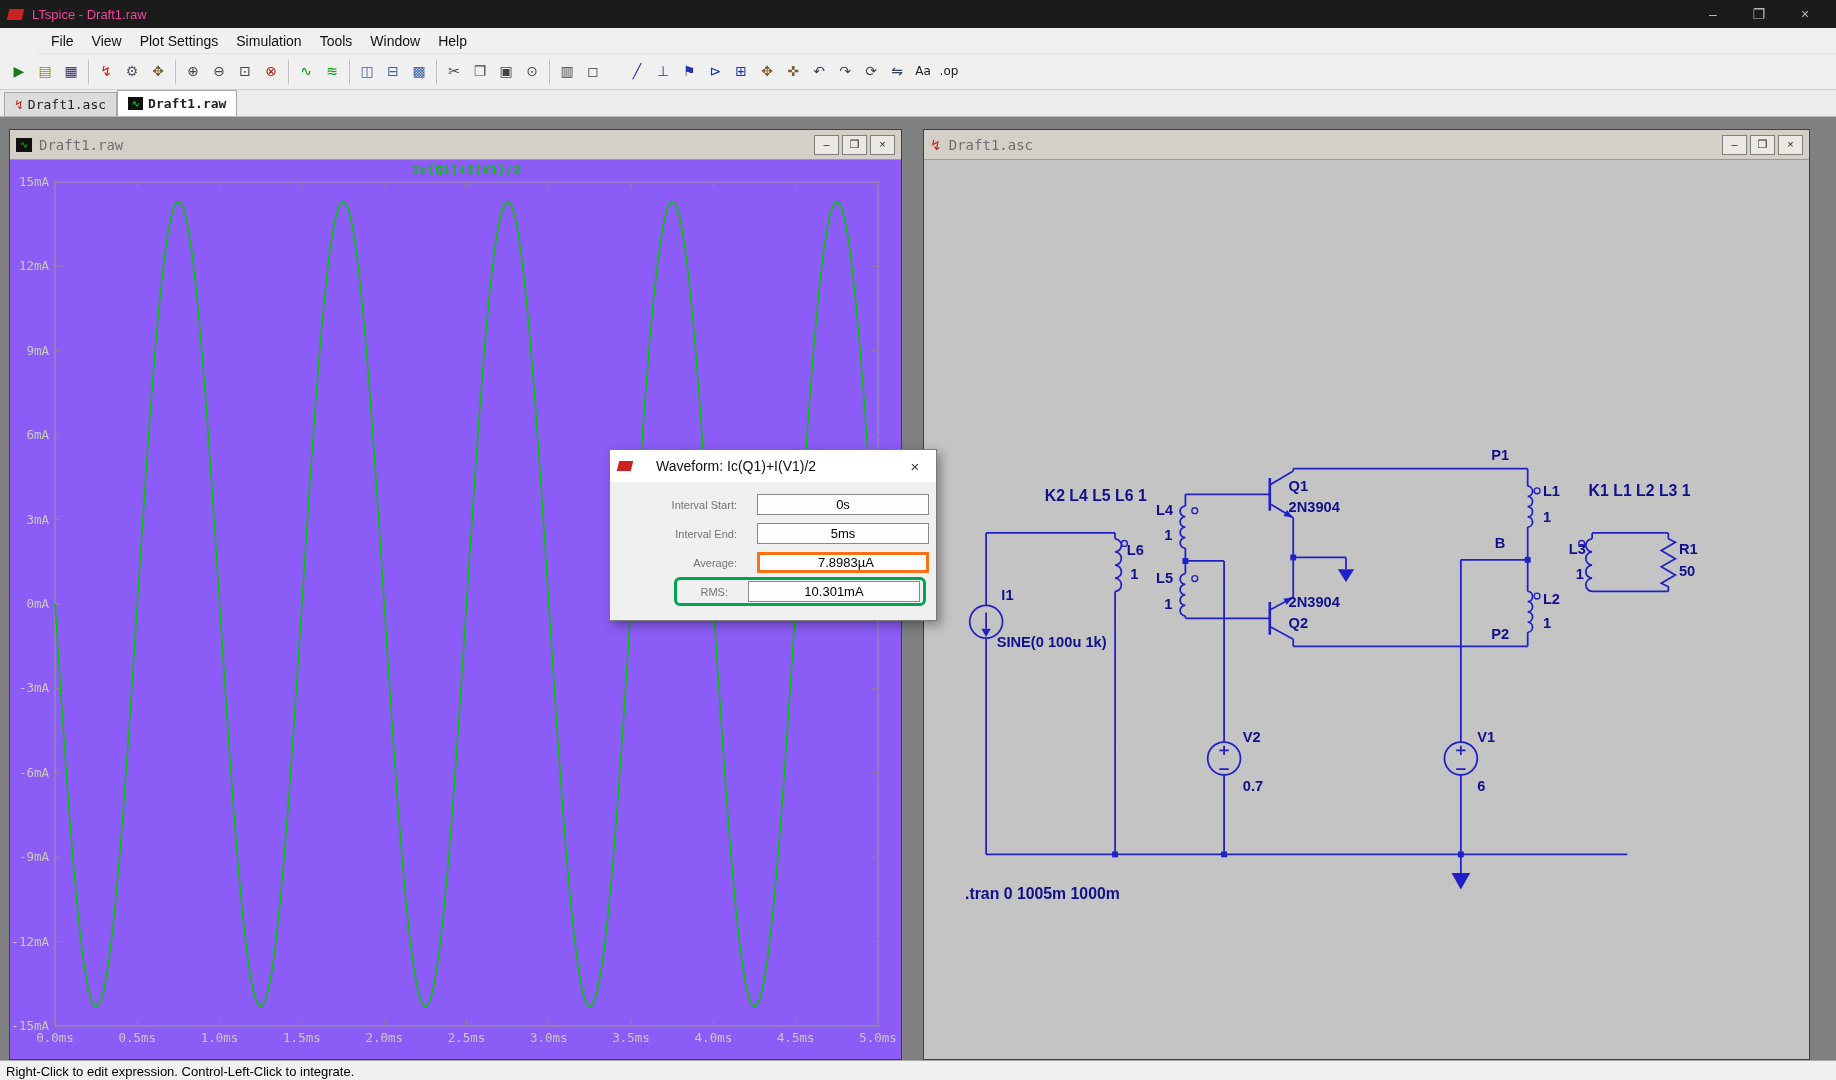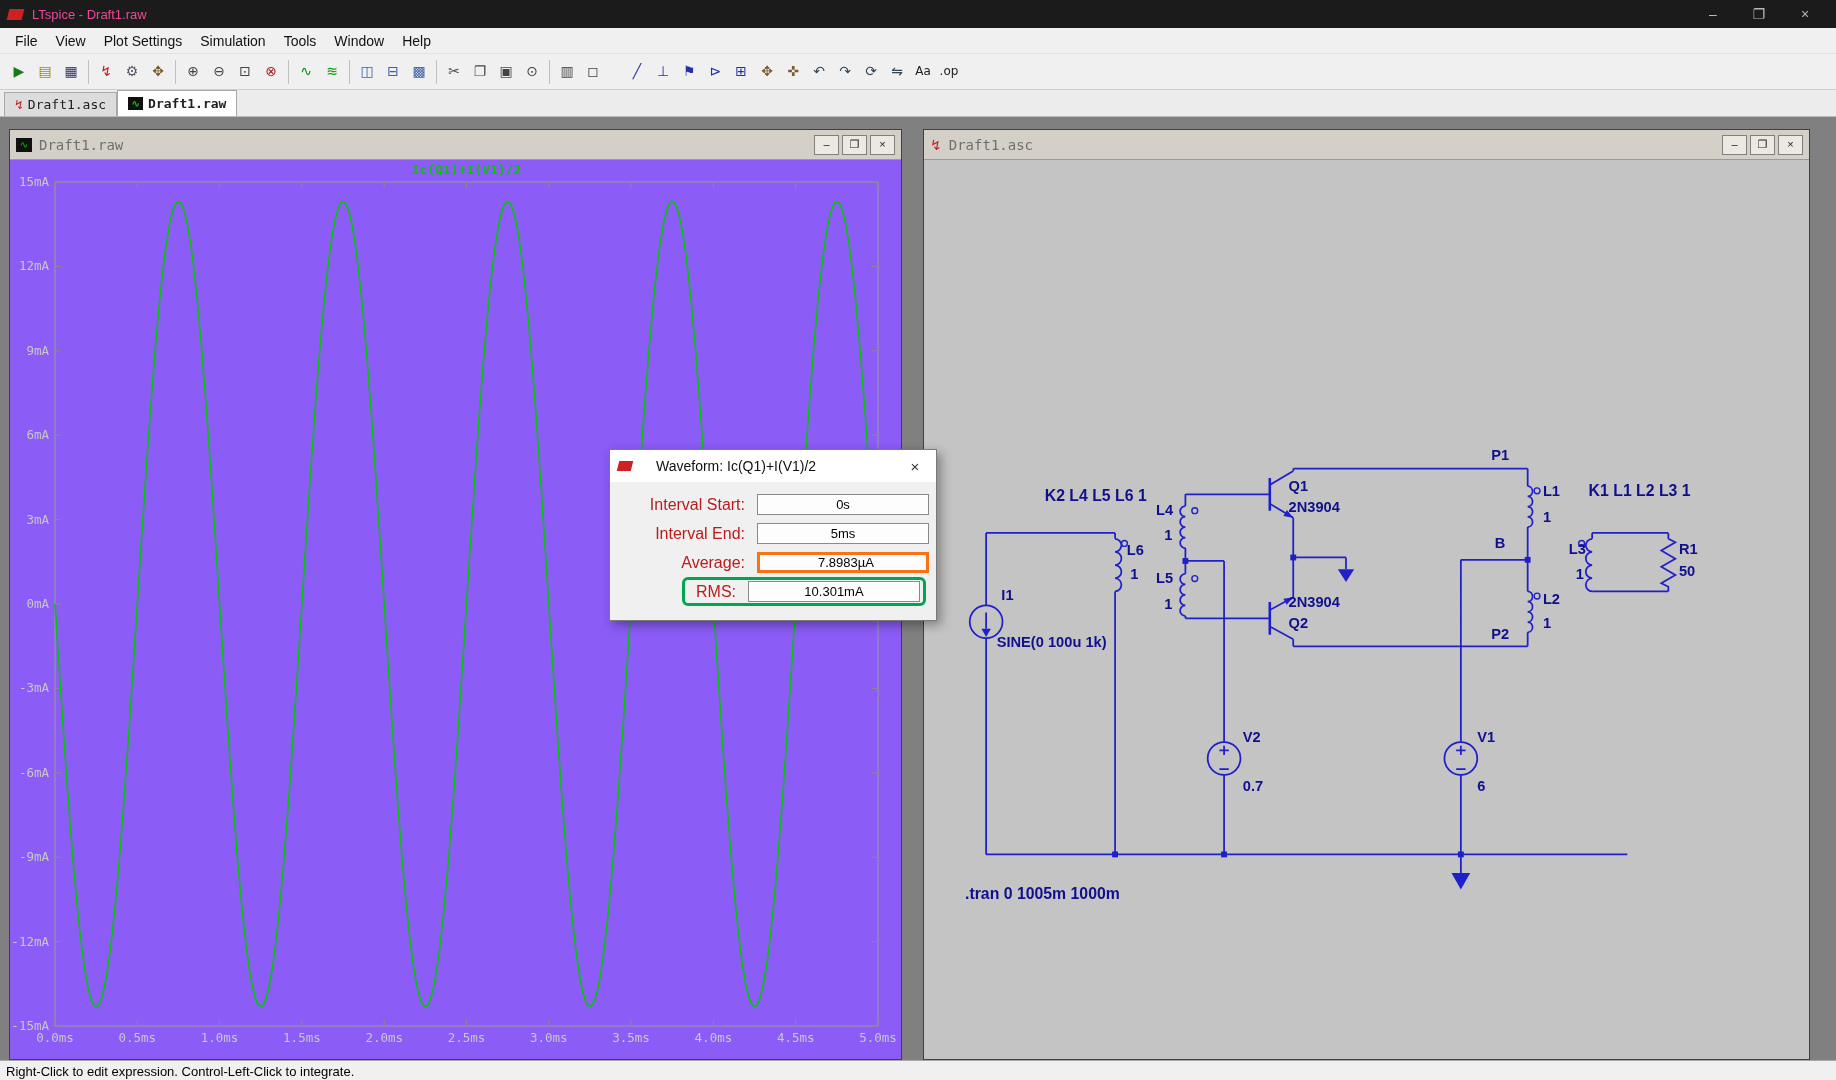--- a/index.html
+++ b/index.html
@@ -8,21 +8,21 @@
   .screen { position:relative; width:1836px; height:1080px; background:#f0f0f0; }
 
   
   .titlebar { height:28px; background:#1b1b1b; display:flex; align-items:center; padding:0 8px; }
   .app-logo { width:15px; height:11px; background:#cc2222; transform:skewX(-14deg); margin-right:9px; }
   .app-title { color:#ec4899; font-size:13px;text-align:center; }
   .win-controls { margin-left:auto; display:flex; }
   .win-ctl { width:46px; text-align:center; color:#b8b8b8; font-size:14px; line-height:28px; }
 
   
-  .menubar { height:26px; background:#f0f0f0; display:flex; align-items:center; padding-left:6px; border-bottom:1px solid #e2e2e2; }
+  .menubar { height:26px; background:#f0f0f0; display:flex; align-items:center; padding-left:6px; border-bottom:1px solid #e2e2e2;margin-left:36px; }
   .menu-item { font-size:14px; color:#111; padding:3px 9px; }
 
   
   .toolbar { height:36px; background:#f0f0f0; display:flex; align-items:center; padding-left:6px; border-bottom:1px solid #cfcfcf; }
   .tbtn { width:26px; height:27px; border:1px solid transparent; background:transparent; font-size:14px; line-height:25px; text-align:center; font-family:"DejaVu Sans",sans-serif; padding:0; }
   .tsep { width:1px; height:24px; background:#c0c0c0; margin:0 4px; }
   .tgap { width:18px; }
 
   
   .tabbar { height:27px; background:#ececec; display:flex; align-items:flex-end; padding-left:4px; border-bottom:1px solid #b9b9b9; }
@@ -53,21 +53,21 @@
 
   
   .dialog { position:absolute; left:609px; top:332px; width:328px; height:172px; background:#f0f0f0; border:1px solid #7a7a7a; box-shadow:4px 4px 10px rgba(0,0,0,0.35); z-index:10; }
   .dlg-title { height:32px; background:#ffffff; display:flex; align-items:center; padding:0 8px; }
   .dlg-logo { width:14px; height:10px; background:#cc2222; transform:skewX(-14deg); }
   .dlg-title-text { font-size:14px; color:#111; margin-left:24px; flex:1; }
   .dlg-close { width:26px; height:22px; background:transparent; border:none; font-size:15px; color:#333; text-align:center; padding:0; }
   .dlg-body { padding-top:8px; }
   .dlg-row { display:flex; align-items:center; justify-content:flex-end; height:29px; padding-right:7px; }
   .dlg-row.rms { padding-right:10px; }
-  .dlg-label { font-size:16px; color:#b91c1c; margin-right:12px; }
+  .dlg-label { font-size:11px; color:#737373; margin-right:20px; }
   .dlg-input { width:172px; height:21px; border:1px solid #8a8a8a; background:#fdfdfd; text-align:center; font-size:13px; color:#000; font-family:"Liberation Sans",sans-serif; }
   .dlg-input.avg { border:3px solid #f97316; text-align:left; padding-left:58px; }
   .rms-wrap { display:flex; align-items:center; border:3px solid #00a550; border-radius:6px; padding:1px 3px; background:transparent; }
   .rms-label { min-width:48px; text-align:right; }
 
   
   .statusbar { height:22px; background:#f0f0f0; border-top:1px solid #a8a8a8; display:flex; align-items:center; padding-left:6px; }
   .status-text { font-size:13px; color:#000; }
 
   

